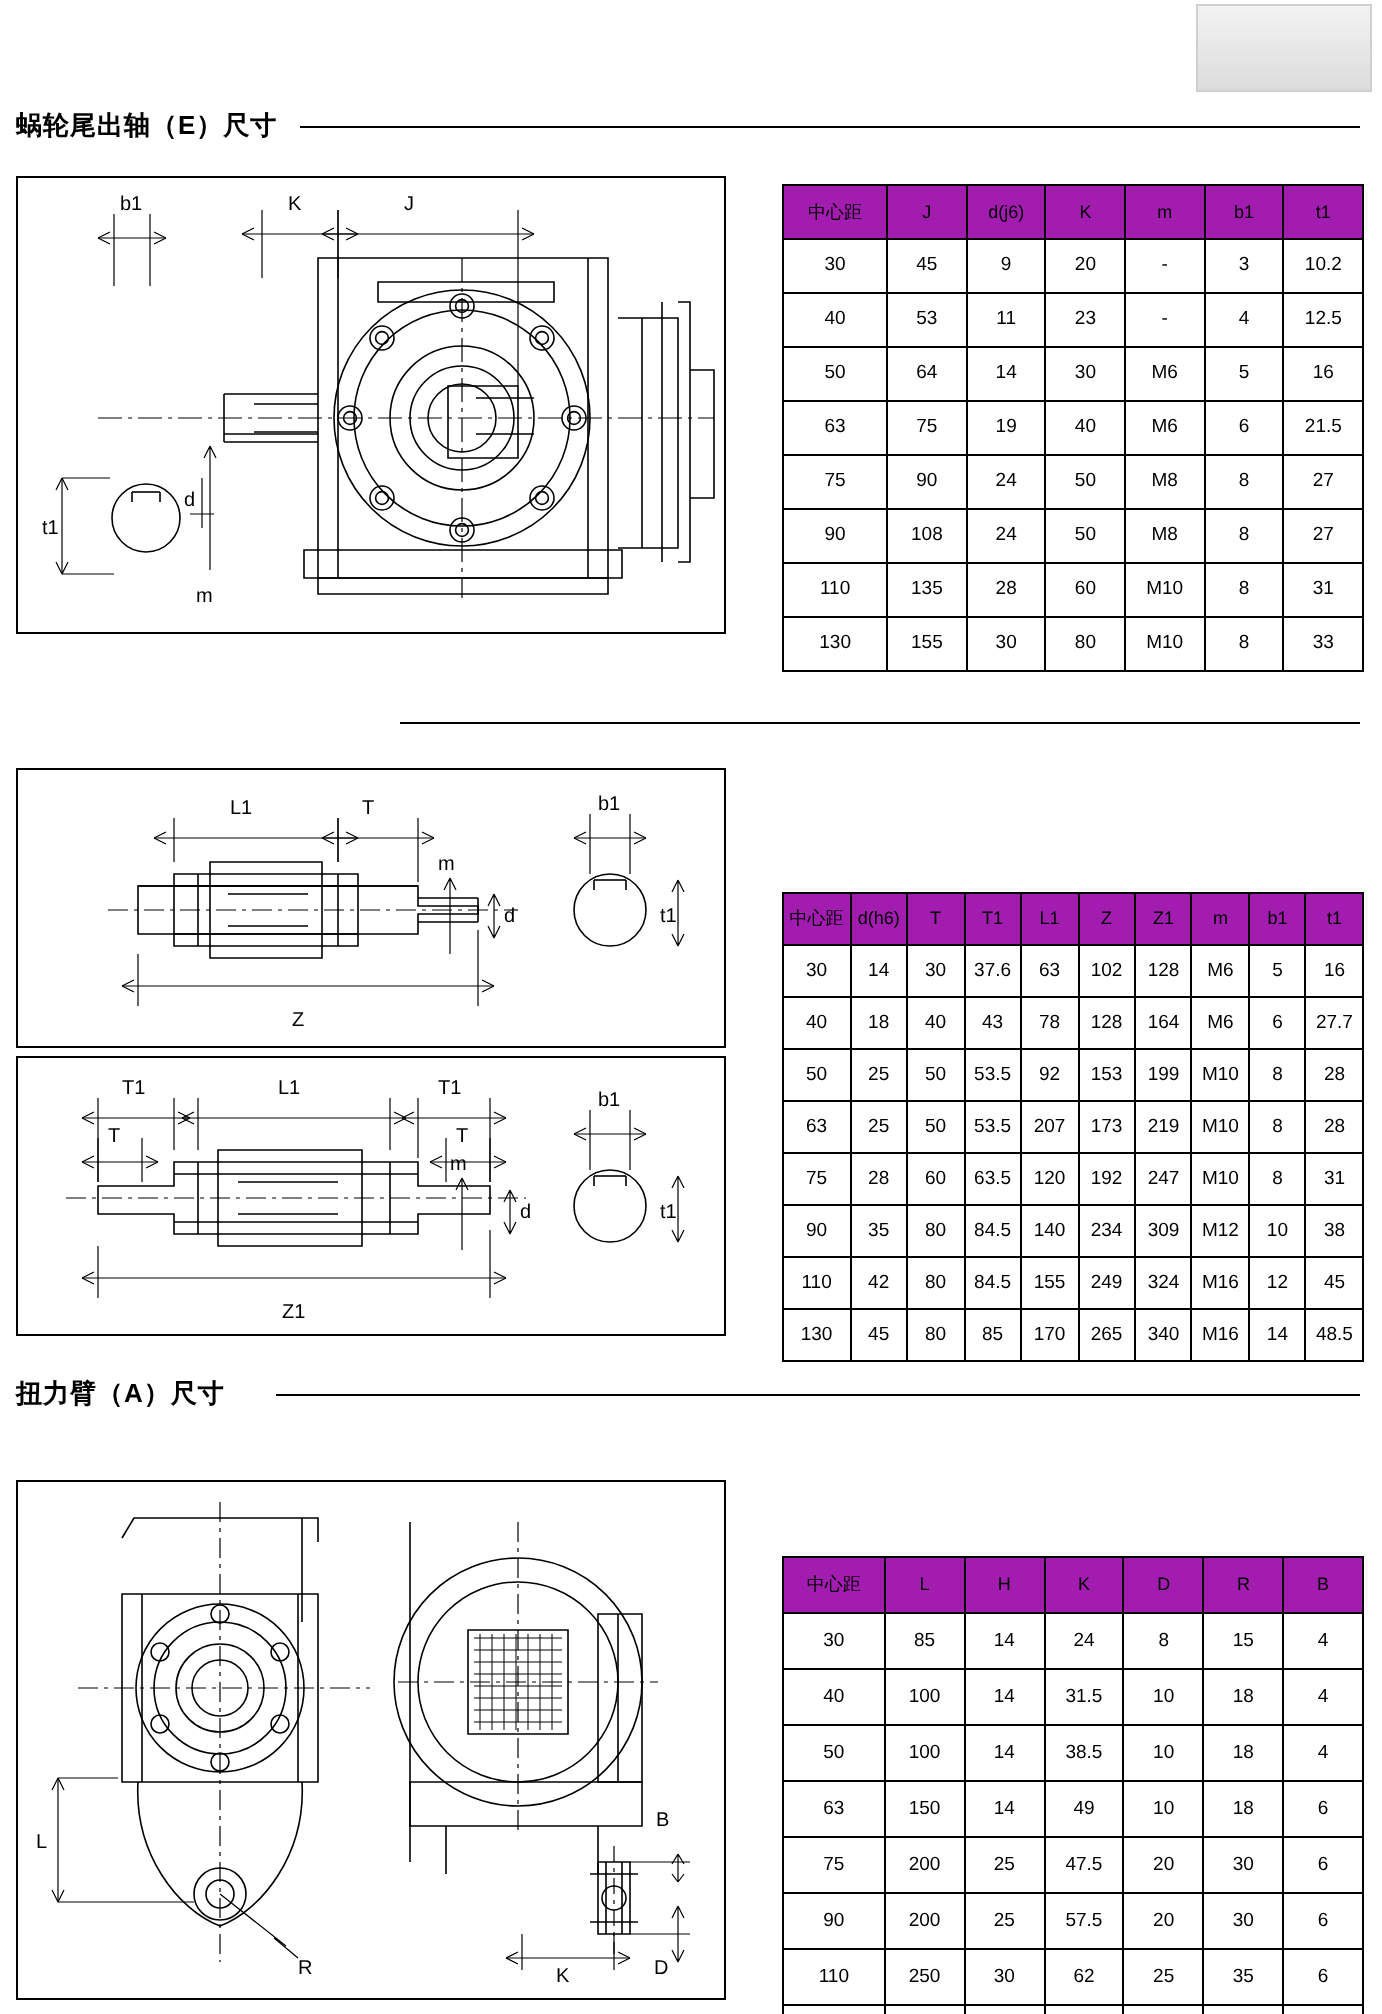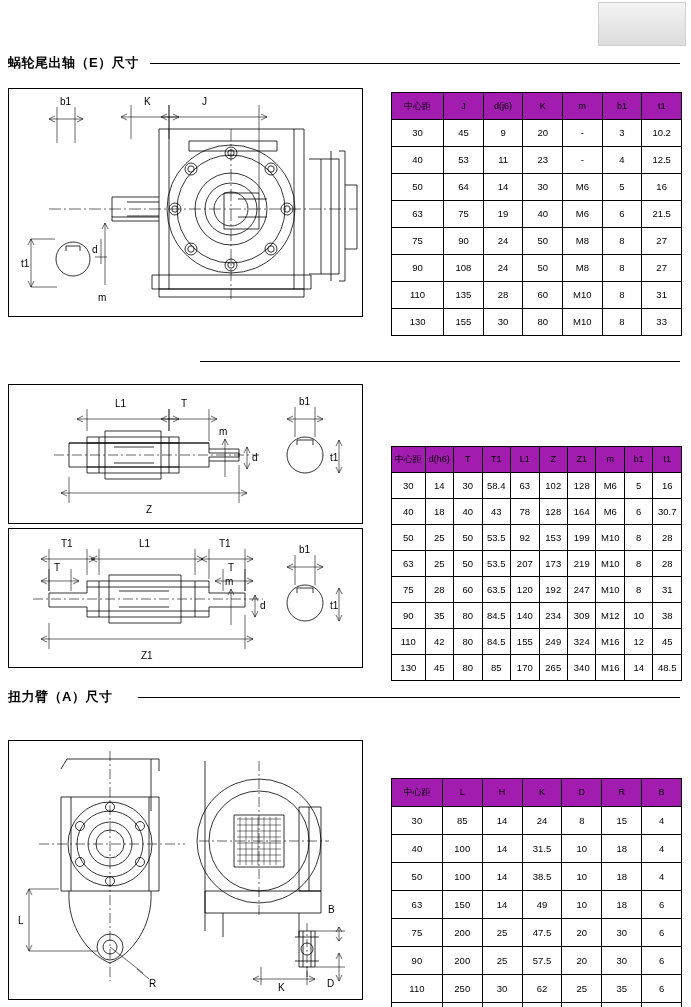--- a/index.html
+++ b/index.html
@@ -467,39 +467,39 @@
         <th>m</th>
         <th>b1</th>
         <th>t1</th>
       </tr>
     </thead>
     <tbody>
       <tr>
           <td>30</td>
           <td>14</td>
           <td>30</td>
-          <td>58.4</td>
+          <td>37.6</td>
           <td>63</td>
           <td>102</td>
           <td>128</td>
           <td>M6</td>
           <td>5</td>
           <td>16</td>
         </tr>
       <tr>
           <td>40</td>
           <td>18</td>
           <td>40</td>
           <td>43</td>
           <td>78</td>
           <td>128</td>
           <td>164</td>
           <td>M6</td>
           <td>6</td>
-          <td>30.7</td>
+          <td>27.7</td>
         </tr>
       <tr>
           <td>50</td>
           <td>25</td>
           <td>50</td>
           <td>53.5</td>
           <td>92</td>
           <td>153</td>
           <td>199</td>
           <td>M10</td>

